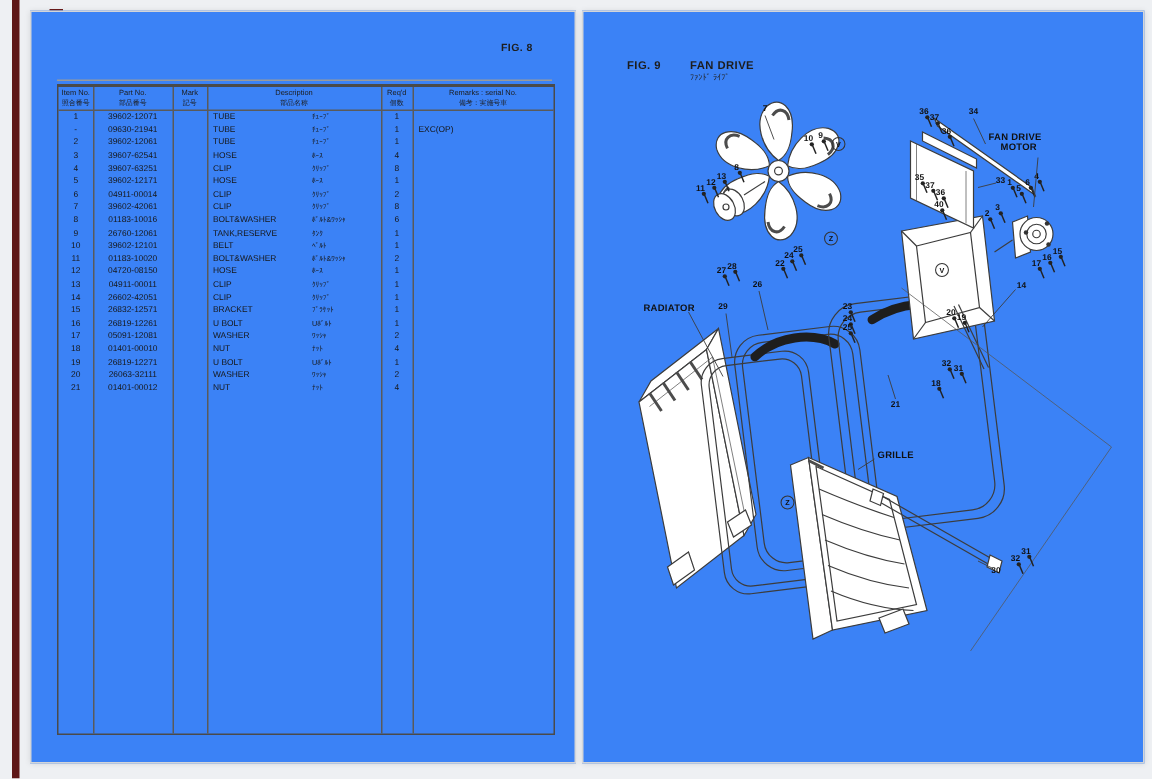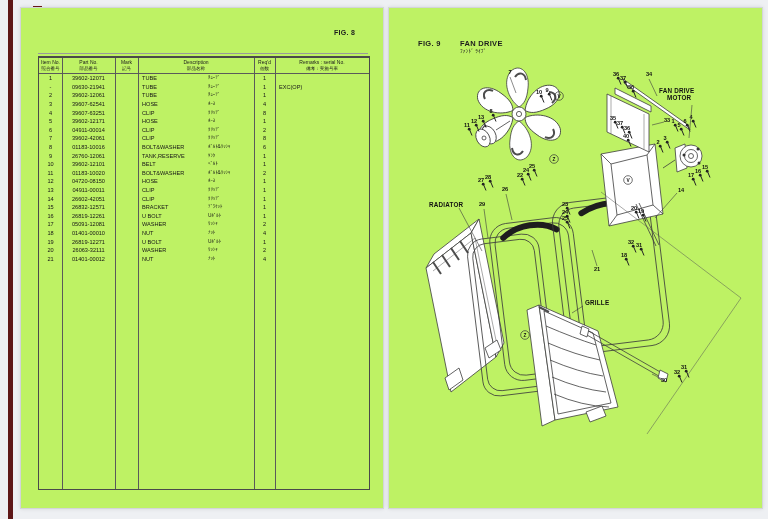--- a/index.html
+++ b/index.html
@@ -1,17 +1,17 @@
 <!DOCTYPE html>
 <html><head>
 <meta charset="utf-8">
 <style>
   html,body{margin:0;padding:0;}
   body{width:768px;height:519px;background:#eef0f3;font-family:"Liberation Sans",sans-serif;position:relative;overflow:hidden;}
-  .page{position:absolute;background:#bef264;border:1px solid #d3d5d8;box-shadow:0 0 4px rgba(0,0,0,.10);}
+  .page{position:absolute;background:#3b82f6;border:1px solid #d3d5d8;box-shadow:0 0 4px rgba(0,0,0,.10);}
   #leftPage{left:20px;top:7px;width:362px;height:500px;}
   #rightPage{left:388px;top:7px;width:373px;height:500px;}
   #redStrip{position:absolute;left:8px;top:0;width:5px;height:519px;background:#5e1717;}
   #redMark{position:absolute;left:33px;top:6px;width:9px;height:8px;background:#6b1a1a;}
   .figlabel{position:absolute;font-size:7px;font-weight:bold;color:#1d1d1d;letter-spacing:.3px;}
   #fig8{top:21px;left:313px;}
   #fig9{top:31px;left:29px;font-size:7.5px;}
   #fig9title{top:31px;left:71px;font-size:7.5px;}
   #fig9jp{position:absolute;top:40px;left:71px;font-size:5.5px;color:#222;}
   

